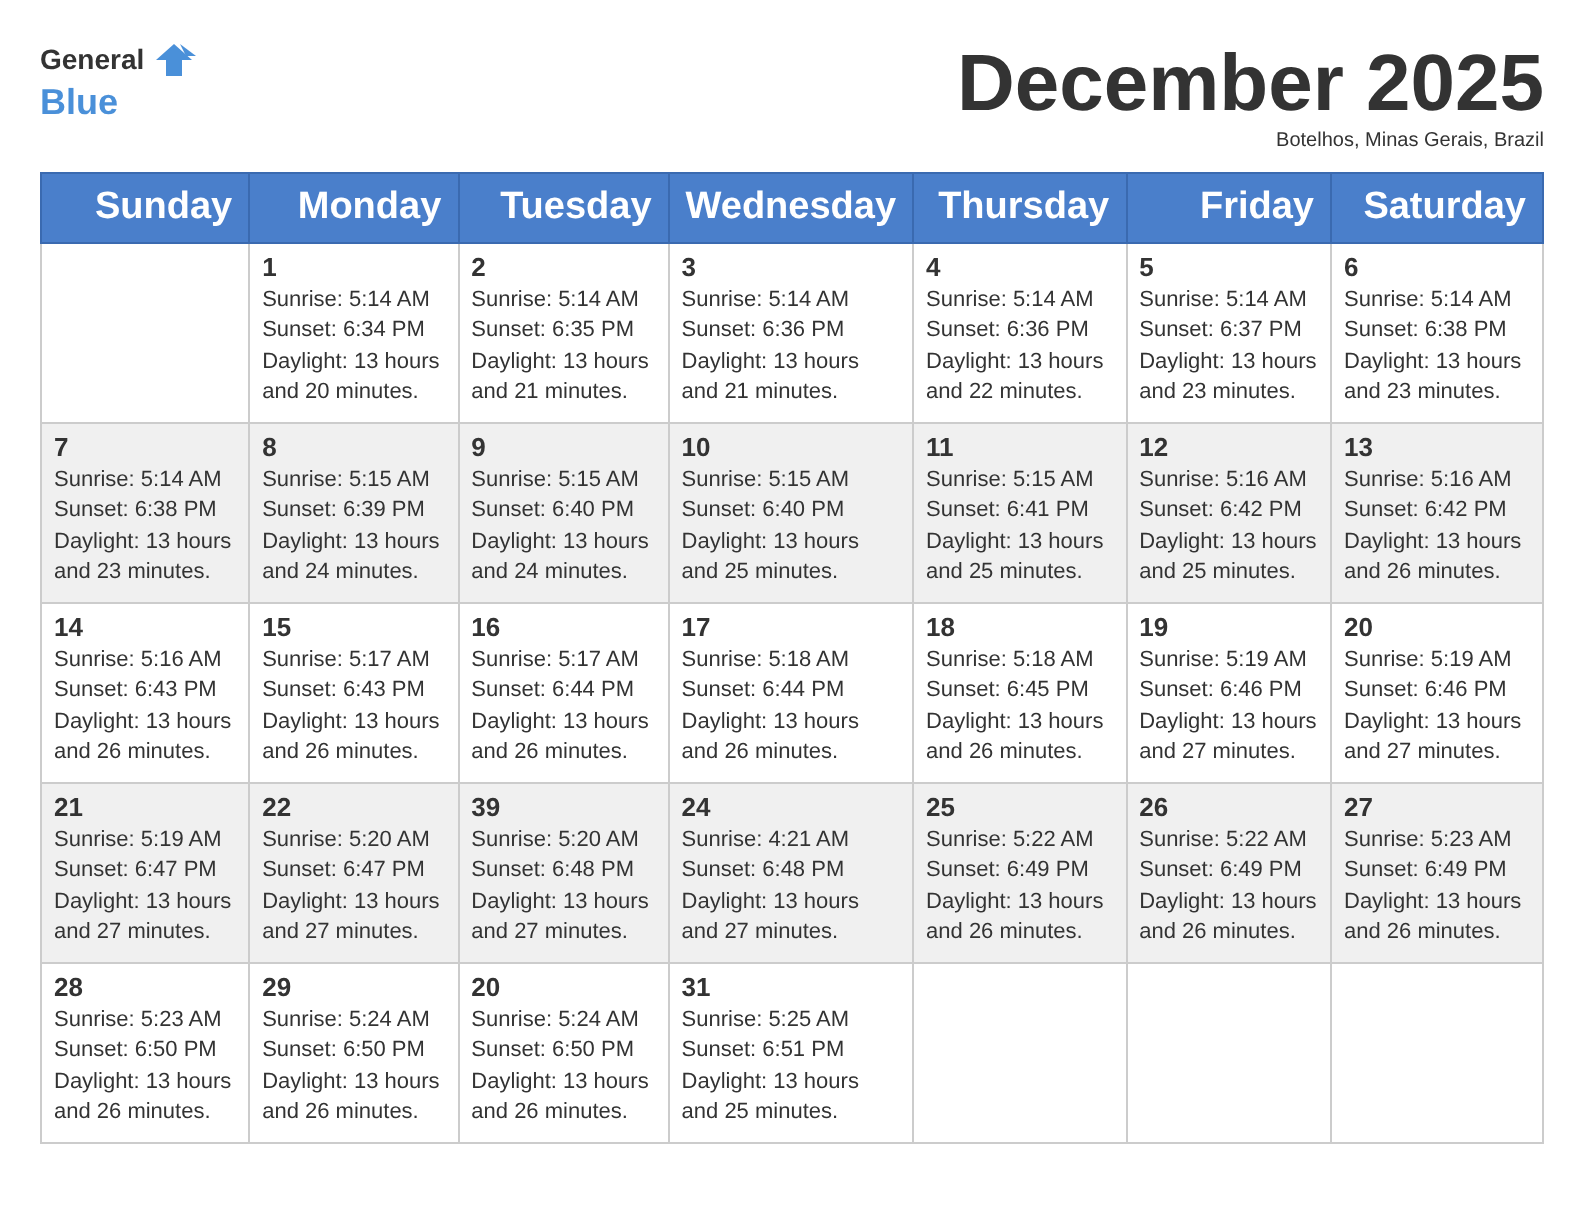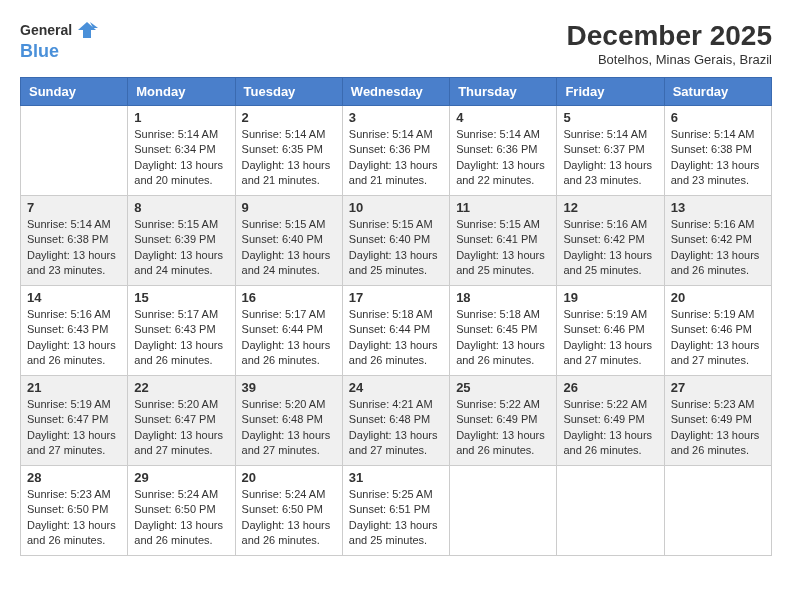--- a/index.html
+++ b/index.html
@@ -22,39 +22,39 @@
       gap: 4px;
     }
     .logo-icon {
       width: 22px;
       height: 22px;
     }
     .title-section {
       text-align: right;
     }
     .month-title {
-      font-size: 28px;
+      font-size: 40px;
       font-weight: bold;
       color: #333;
     }
     .location-title {
-      font-size: 13px;
+      font-size: 10px;
       color: #333;
     }
     .calendar {
       width: 100%;
       border-collapse: collapse;
       border: 1px solid #ccc;
     }
     .calendar th {
       background-color: #4a7fcb;
       color: #fff;
-      text-align: left;
+      text-align: right;
       padding: 6px 8px;
-      font-size: 13px;
+      font-size: 19px;
       font-weight: bold;
       border: 1px solid #3a6ab0;
     }
     .calendar td {
       border: 1px solid #ccc;
       vertical-align: top;
       padding: 4px 6px;
       width: calc(100% / 7);
       min-height: 90px;
       height: 90px;

